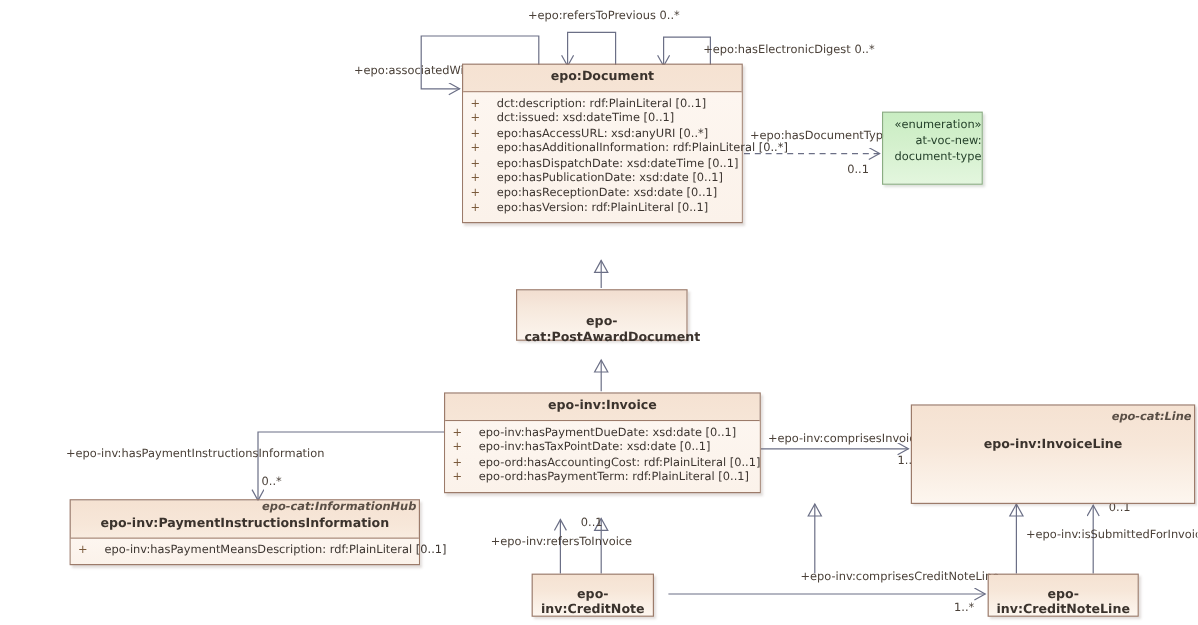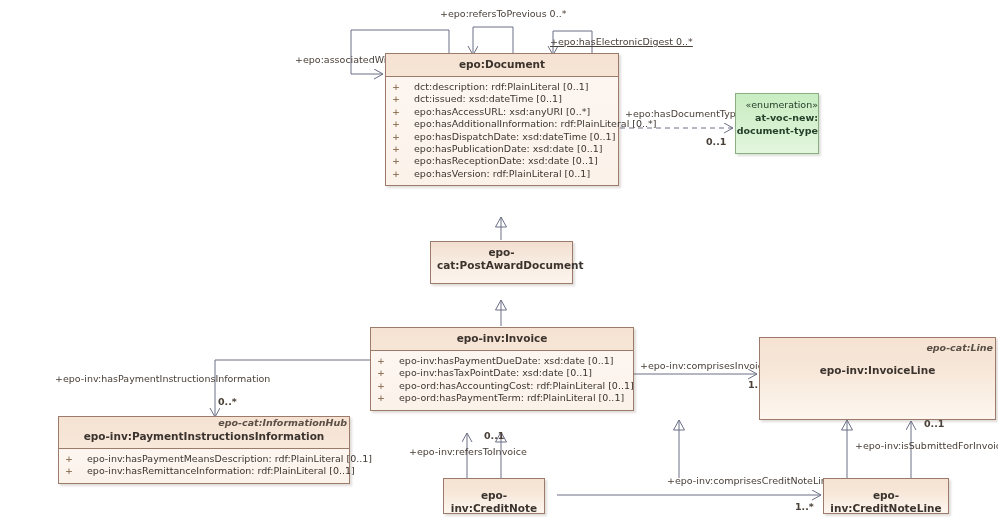--- a/index.html
+++ b/index.html
@@ -84,40 +84,39 @@
     background:linear-gradient(to bottom,#c9edc2 0%,#d4f0cd 45%,#e3f6de 100%);
     box-shadow:2px 2px 2px rgba(120,130,110,0.25);
     text-align:right;
     color:#24402a;
     padding-top:4px;
   }
   .uml-enum .line{
     display:block;
     font-size:9.5px;
     line-height:13px;
-    font-weight:bold;
+    font-weight:normal;
   }
   .uml-enum .line.ster{
     font-weight:normal;
   }
   
   .edge-label{
     position:absolute;
     font-size:9.5px;
     line-height:12px;
     color:#4a4038;
     white-space:nowrap;
   }
   .mult{
     position:absolute;
     font-size:9.5px;
     line-height:12px;
     color:#4a4038;
     white-space:nowrap;
-    font-weight:bold;
   }
 </style>
 </head>
 <body>
 
 <div id="canvas">
 
   <svg class="edges" viewBox="0 0 998 521" xmlns="http://www.w3.org/2000/svg">
     <defs>
       <marker id="openArrow" markerWidth="12" markerHeight="12" refX="10" refY="5" orient="auto" markerUnits="userSpaceOnUse">
@@ -159,21 +158,21 @@
       <path d="M557,495 L821,495" marker-end="url(#openArrow)"></path>
 
       <path d="M679,478 L679,420" marker-end="url(#triArrow)"></path>
     </g>
   </svg>
 
   <div class="edge-label" style="left:440px; top:8px;">+epo:refersToPrevious 0..*</div>
 
   <div class="edge-label" style="left:295px; top:38px;margin-top:16px;">+epo:associatedWith 0..*</div>
 
-  <div class="edge-label" style="left:550px; top:36px;text-decoration:underline;">+epo:hasElectronicDigest 0..*</div>
+  <div class="edge-label" style="left:586px; top:36px;">+epo:hasElectronicDigest 0..*</div>
 
   <div class="edge-label" style="left:625px; top:108px;">+epo:hasDocumentType</div>
   <div class="mult" style="left:706px; top:136px;">0..1</div>
 
   <div class="edge-label" style="left:55px; top:373px;">+epo-inv:hasPaymentInstructionsInformation</div>
   <div class="mult" style="left:218px; top:396px;">0..*</div>
 
   <div class="edge-label" style="left:640px; top:360px;">+epo-inv:comprisesInvoiceLine</div>
   <div class="mult" style="left:748px; top:379px;">1..*</div>
 
@@ -201,21 +200,21 @@
     </div>
   </div>
 
   <div class="uml-enum" style="left:735px; top:93px; width:84px; height:61px;">
     <span class="line ster">«enumeration»</span>
     <span class="line">at-voc-new:</span>
     <span class="line">document-type</span>
   </div>
 
   <div class="uml-class flat" style="left:430px; top:241px; width:143px; height:43px;">
-    <div class="hdr" style="padding-top:4px;">epo-cat:PostAwardDocument</div>
+    <div class="hdr" style="padding-top:20px;">epo-cat:PostAwardDocument</div>
   </div>
 
   <div class="uml-class" style="left:370px; top:327px; width:264px;">
     <div class="hdr">epo-inv:Invoice</div>
     <div class="sep"></div>
     <div class="attrs">
       <span class="attr"><span class="vis">+</span><span>epo-inv:hasPaymentDueDate: xsd:date [0..1]</span></span>
       <span class="attr"><span class="vis">+</span><span>epo-inv:hasTaxPointDate: xsd:date [0..1]</span></span>
       <span class="attr"><span class="vis">+</span><span>epo-ord:hasAccountingCost: rdf:PlainLiteral [0..1]</span></span>
       <span class="attr"><span class="vis">+</span><span>epo-ord:hasPaymentTerm: rdf:PlainLiteral [0..1]</span></span>
@@ -223,21 +222,20 @@
   </div>
 
   <div class="uml-class" style="left:58px; top:416px; width:292px;">
     <div>
       <span class="stereo">epo-cat:InformationHub</span>
     </div>
     <div class="hdr" style="padding-top:0;">epo-inv:PaymentInstructionsInformation</div>
     <div class="sep"></div>
     <div class="attrs">
       <span class="attr"><span class="vis">+</span><span>epo-inv:hasPaymentMeansDescription: rdf:PlainLiteral [0..1]</span></span>
-      <span class="attr"><span class="vis">+</span><span>epo-inv:hasRemittanceInformation: rdf:PlainLiteral [0..1]</span></span>
     </div>
   </div>
 
   <div class="uml-class" style="left:759px; top:337px; width:237px; height:83px;">
     <div>
       <span class="stereo" style="padding-top:4px;">epo-cat:Line</span>
     </div>
     <div class="hdr" style="padding-top:9px;">epo-inv:InvoiceLine</div>
   </div>
 

